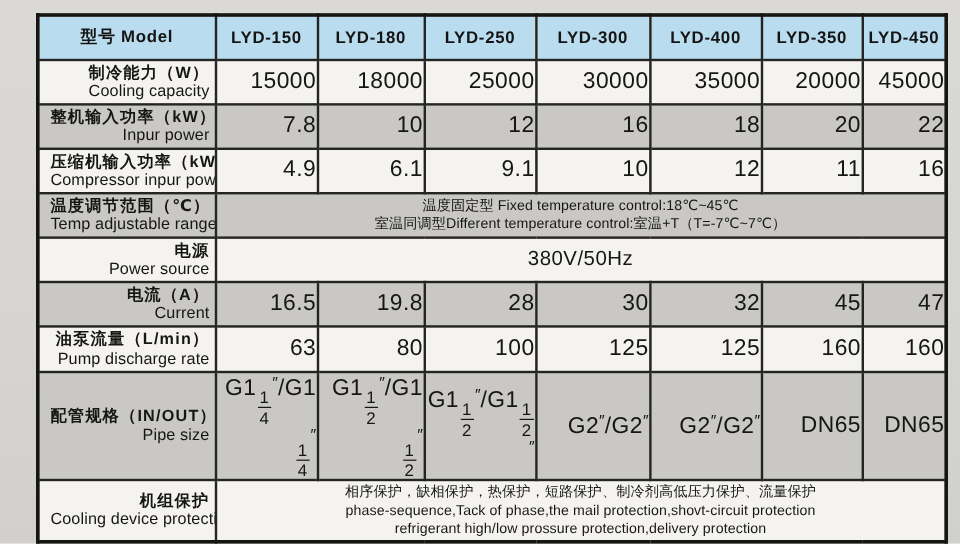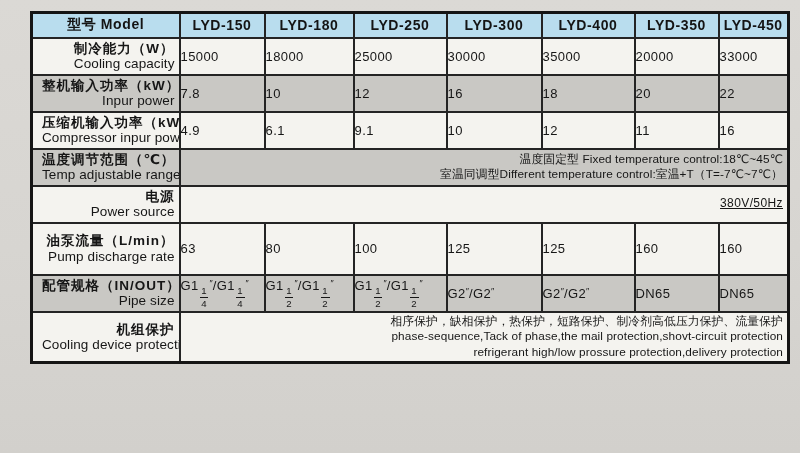--- a/index.html
+++ b/index.html
@@ -19,24 +19,24 @@
   th.hdr{
     background:var(--header-bg,#b9ddee);
     font-size:14px;font-weight:bold;letter-spacing:.6px;
     text-align:center;color:#141414;
   }
   tr.row-white{background:var(--row-white,#f4f3ef);}
   tr.row-gray{background:var(--row-gray,#c9c8c4);}
   td.label-cell{padding:2px 4px 2px 9px;text-align:right;vertical-align:middle;line-height:1.15;}
   .zh{font-weight:bold;font-size:13.5px;letter-spacing:1px;white-space:nowrap;}
   .en{font-size:13.5px;letter-spacing:.1px;white-space:nowrap;}
-  td.val{text-align:left;font-size:13px;letter-spacing:.4px;vertical-align:middle;}
-  td.span-cell{text-align:right;vertical-align:middle;padding:1px 4px;}
+  td.val{text-align:right;font-size:19px;letter-spacing:.4px;vertical-align:middle;}
+  td.span-cell{text-align:center;vertical-align:middle;padding:1px 4px;}
   .line{font-size:11.8px;line-height:1.32;letter-spacing:.1px;}
-  .line.lg{font-size:12px;letter-spacing:.4px;text-decoration:underline;}
+  .line.lg{font-size:17px;letter-spacing:.4px;}
   
   .frac{
     display:inline-flex;flex-direction:column;align-items:center;
     vertical-align:-0.5em;line-height:1;font-size:.74em;margin:0 1px;
   }
   .frac .num{border-bottom:1.5px solid currentColor;padding:0 1.5px 1px;}
   .frac .den{padding-top:1px;}
   sup.inch{font-size:.7em;vertical-align:.45em;letter-spacing:0;}
 </style>
 </head>
@@ -48,21 +48,21 @@
     <col style="width:148px">
         <col style="width:85px">
         <col style="width:89px">
         <col style="width:93px">
     <col style="width:95px">
         <col style="width:93px">
         <col style="width:84px">
         <col style="width:70px">
   </colgroup>
   <thead>
-    <tr style="height:25px">
+    <tr style="height:37px">
       <th class="hdr">型号 Model</th>
       <th class="hdr">LYD-150</th>
       <th class="hdr">LYD-180</th>
       <th class="hdr">LYD-250</th>
       <th class="hdr">LYD-300</th>
       <th class="hdr">LYD-400</th>
       <th class="hdr">LYD-350</th>
       <th class="hdr">LYD-450</th>
     </tr>
   </thead>
@@ -72,21 +72,21 @@
       <td class="label-cell">
         <div class="zh">制冷能力（W）</div>
         <div class="en">Cooling capacity</div>
       </td>
       <td class="val">15000</td>
       <td class="val">18000</td>
       <td class="val">25000</td>
       <td class="val">30000</td>
       <td class="val">35000</td>
       <td class="val">20000</td>
-      <td class="val">33000</td>
+      <td class="val">45000</td>
     </tr>
 
     <tr class="row-gray" style="height:36px">
       <td class="label-cell">
         <div class="zh">整机输入功率（kW）</div>
         <div class="en">Inpur power</div>
       </td>
       <td class="val">7.8</td>
       <td class="val">10</td>
       <td class="val">12</td>
@@ -124,22 +124,35 @@
     <tr class="row-white" style="height:37px">
       <td class="label-cell">
         <div class="zh">电源</div>
         <div class="en">Power source</div>
       </td>
       <td class="span-cell" colspan="7">
         <div class="line lg">380V/50Hz</div>
       </td>
     </tr>
 
-
-    <tr class="row-white" style="height:52px">
+    <tr class="row-gray" style="height:35px">
+      <td class="label-cell">
+        <div class="zh">电流（A）</div>
+        <div class="en">Current</div>
+      </td>
+      <td class="val">16.5</td>
+      <td class="val">19.8</td>
+      <td class="val">28</td>
+      <td class="val">30</td>
+      <td class="val">32</td>
+      <td class="val">45</td>
+      <td class="val">47</td>
+    </tr>
+
+    <tr class="row-white" style="height:38px">
       <td class="label-cell">
         <div class="zh">油泵流量（L/min）</div>
         <div class="en">Pump discharge rate</div>
       </td>
       <td class="val">63</td>
       <td class="val">80</td>
       <td class="val">100</td>
       <td class="val">125</td>
       <td class="val">125</td>
       <td class="val">160</td>

